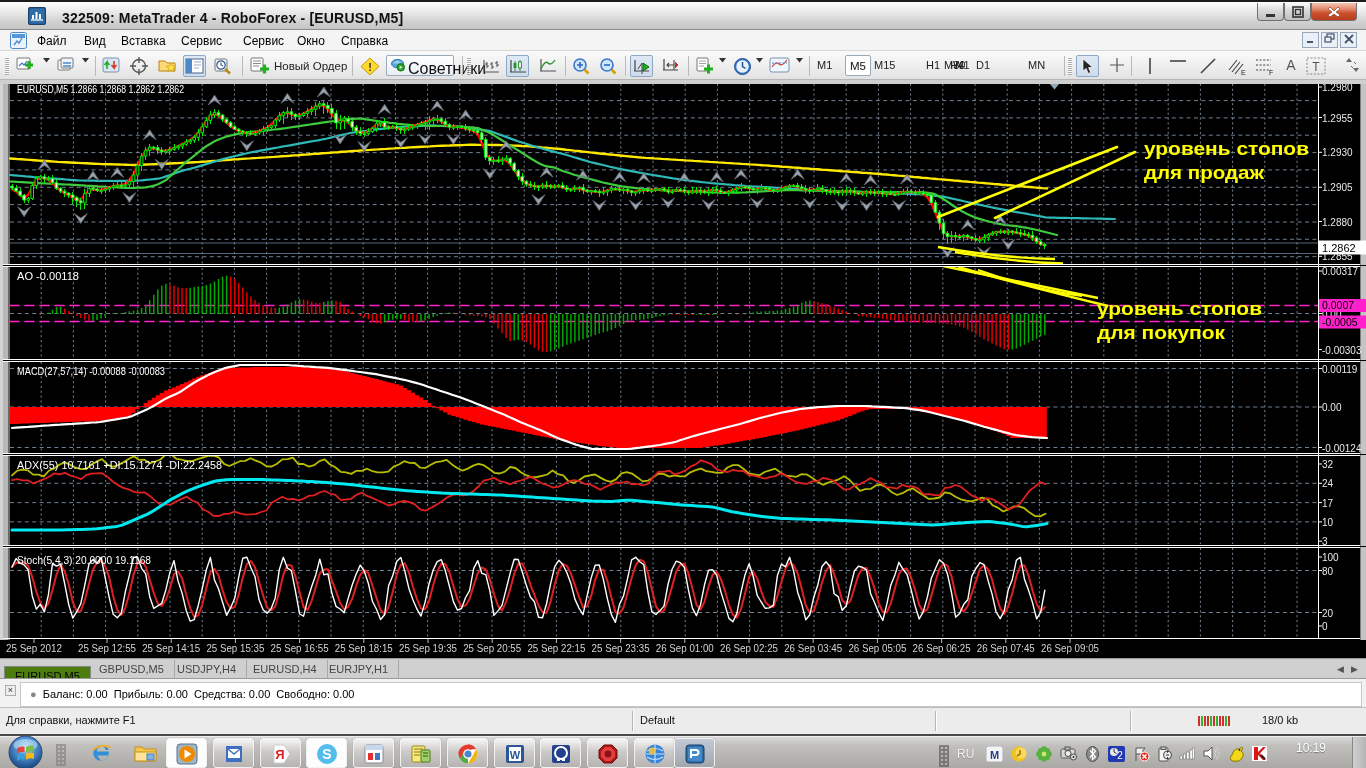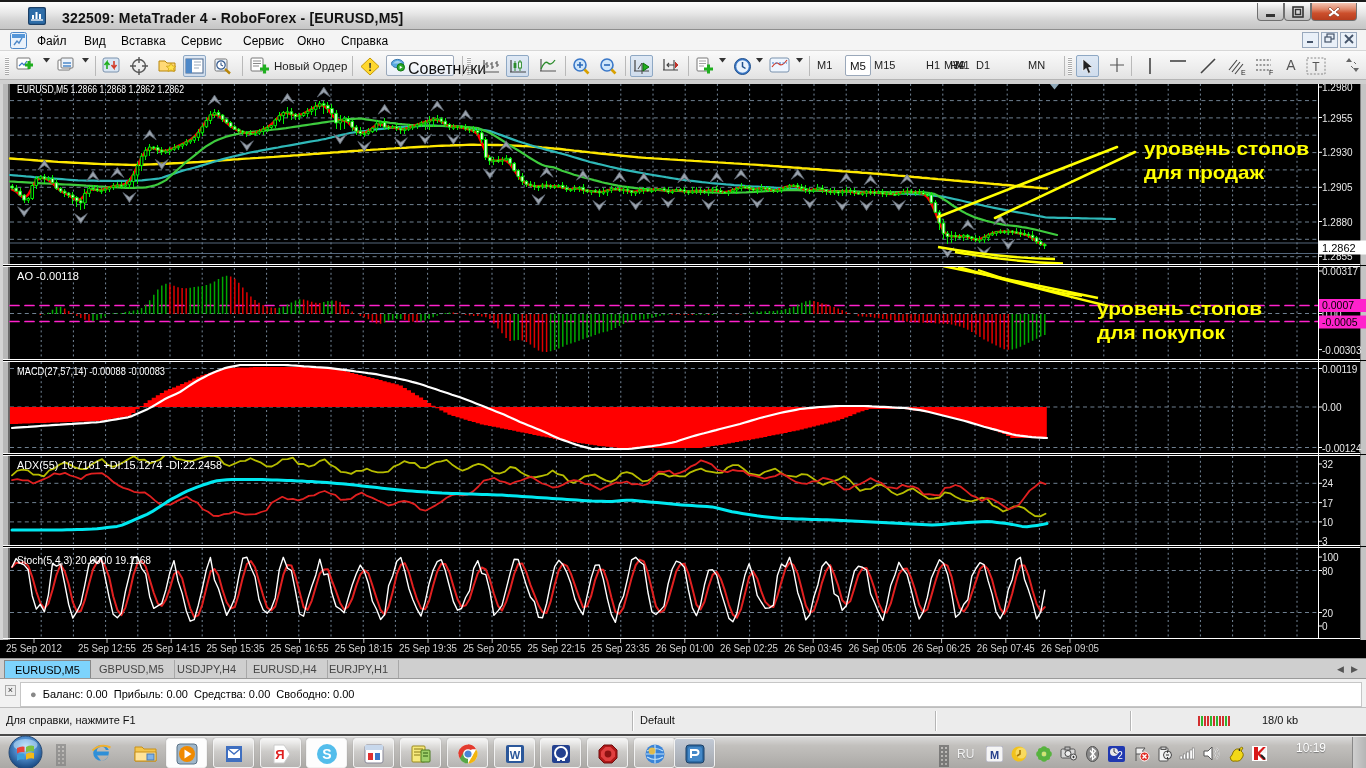--- a/index.html
+++ b/index.html
@@ -22,21 +22,21 @@
 .grip{position:absolute;top:6px;width:4px;height:18px;background:repeating-linear-gradient(#fff 0 1px,#9a9a9a 1px 2px);opacity:.8}
 .tsep{position:absolute;top:5px;width:1px;height:20px;background:#b9b9b9}
 .tbtn{position:absolute;top:4px;width:23px;height:22px}
 .tbtn.press{background:linear-gradient(#dfe9f5,#cfdcec);border:1px solid #8ea8c4;border-radius:2px}
 .tbtn svg{display:block;margin:2px auto 0}
 .tftxt{position:absolute;top:8px;font-size:11px;color:#222}
 .tfbox{position:absolute;top:4px;height:21px;border:1px solid #9aa8ba;background:linear-gradient(#fff,#e8eef6);border-radius:2px;text-align:center;font-size:11.5px;color:#111;line-height:20px}
 
 #tabs{left:0;top:658px;width:1366px;height:20px;background:#cfcfcf;border-top:1px solid #9a9a9a;font-size:11px}
 .tab{position:absolute;top:1px;height:18px;padding:3px 10px 0 10px;color:#444;border-right:1px solid #a8a8a8}
-.tab.act{background:#7dd3fc;border:1px solid #888;border-bottom:none;color:#000;top:1px}
+.tab.act{background:#4d7c0f;border:1px solid #888;border-bottom:none;color:#000;top:7px}
 
 #term{left:0;top:678px;width:1366px;height:29px;background:#f2f2f2;border-top:1px solid #9a9a9a}
 #term .white{position:absolute;left:20px;top:3px;width:1342px;height:25px;background:#fff;border:1px solid #c6c6c6}
 #term .row{position:absolute;left:30px;top:9px;font-size:11px;color:#000}
 
 #status{left:0;top:707px;width:1366px;height:27px;background:#ececec;border-top:1px solid #bdbdbd;font-size:11px;color:#111}
 .svcsep{position:absolute;top:3px;width:1px;height:20px;background:#b5b5b5;box-shadow:1px 0 0 #fff}
 
 #task{left:0;top:734px;width:1366px;height:34px;background:linear-gradient(#dcdcdc,#c2c0bd 30%,#b3b1ae 75%,#aaa8a5);border-top:2px solid #4a4a4a;box-shadow:inset 0 1px 0 #eee}
 .appbtn{position:absolute;top:2px;width:41px;height:30px;border:1px solid #f2f2f2;border-radius:3px;background:linear-gradient(rgba(255,255,255,.75),rgba(255,255,255,.25) 45%,rgba(200,200,200,.35));box-shadow:0 0 1px #888}

